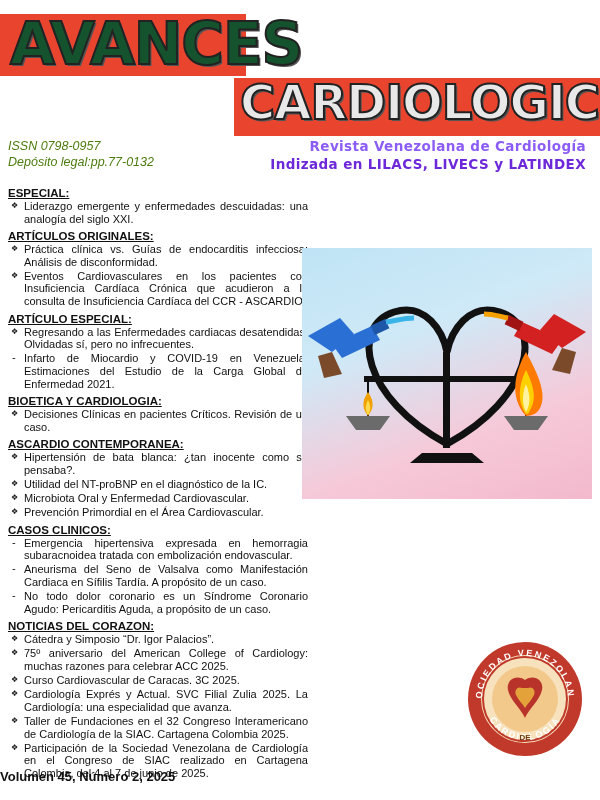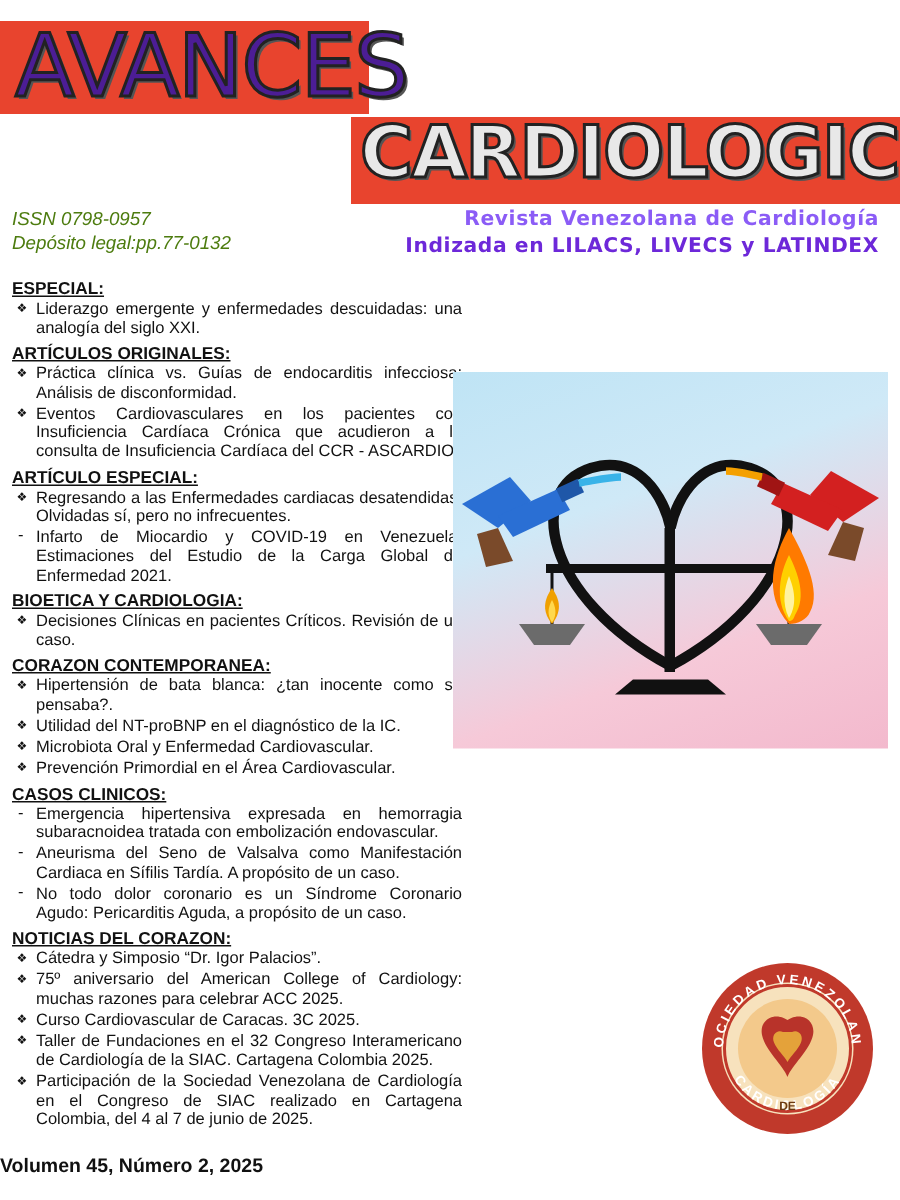--- a/index.html
+++ b/index.html
@@ -11,24 +11,24 @@
     overflow:hidden;
     position:relative;
   }
   
   .masthead{position:relative;height:182px;}
   .red-bar-1{position:absolute;left:0;top:14px;width:246px;height:62px;background:#e8442e;}
   .red-bar-2{position:absolute;left:234px;top:78px;width:366px;height:58px;background:#e8442e;}
   .title-avances{
     position:absolute;left:10px;top:12px;
     font-family:"DejaVu Sans", sans-serif;
-    font-weight:normal;
+    font-weight:bold;
     font-size:58px;
     letter-spacing:-1px;
-    color:#4c1d95;
+    color:#14532d;
     -webkit-text-stroke:2px #222;
     text-shadow:2px 2px 0 #555;
     line-height:64px;
   }
   .title-cardio{
     position:absolute;left:240px;top:74px;
     font-family:"DejaVu Sans", sans-serif;
     font-weight:bold;
     font-size:48px;
     letter-spacing:-1px;
@@ -125,38 +125,39 @@
       </ul>
       <div class="section-head">ARTÍCULO ESPECIAL:</div>
       <ul class="items">
         <li>Regresando a las Enfermedades cardiacas desatendidas. Olvidadas sí, pero no infrecuentes.</li>
         <li class="dash">Infarto de Miocardio y COVID-19 en Venezuela. Estimaciones del Estudio de la Carga Global de Enfermedad 2021.</li>
       </ul>
       <div class="section-head">BIOETICA Y CARDIOLOGIA:</div>
       <ul class="items">
         <li>Decisiones Clínicas en pacientes Críticos. Revisión de un caso.</li>
       </ul>
-      <div class="section-head">CORAZON CONTEMPORANEA:</div>
+      <div class="section-head">ASCARDIO CONTEMPORANEA:</div>
       <ul class="items">
         <li>Hipertensión de bata blanca: ¿tan inocente como se pensaba?.</li>
         <li>Utilidad del NT-proBNP en el diagnóstico de la IC.</li>
         <li>Microbiota Oral y Enfermedad Cardiovascular.</li>
         <li>Prevención Primordial en el Área Cardiovascular.</li>
       </ul>
       <div class="section-head">CASOS CLINICOS:</div>
       <ul class="items">
         <li class="dash">Emergencia hipertensiva expresada en hemorragia subaracnoidea tratada con embolización endovascular.</li>
         <li class="dash">Aneurisma del Seno de Valsalva como Manifestación Cardiaca en Sífilis Tardía. A propósito de un caso.</li>
         <li class="dash">No todo dolor coronario es un Síndrome Coronario Agudo: Pericarditis Aguda, a propósito de un caso.</li>
       </ul>
       <div class="section-head">NOTICIAS DEL CORAZON:</div>
       <ul class="items">
         <li>Cátedra y Simposio “Dr. Igor Palacios”.</li>
         <li>75º aniversario del American College of Cardiology: muchas razones para celebrar ACC 2025.</li>
         <li>Curso Cardiovascular de Caracas. 3C 2025.</li>
+        <li>Cardiología Exprés y Actual. SVC Filial Zulia 2025.  La Cardiología: una especialidad que avanza.</li>
         <li>Taller de Fundaciones en el 32 Congreso Interamericano de Cardiología de la SIAC. Cartagena Colombia 2025.</li>
         <li>Participación de la Sociedad Venezolana de Cardiología en el Congreso de SIAC realizado en Cartagena Colombia, del 4 al 7 de junio de 2025.</li>
       </ul>
     </div>
 </div>
 
 <div class="artwork">
   <svg class="art-svg" width="290" height="251" viewBox="0 0 290 251" xmlns="http://www.w3.org/2000/svg">
 
     <path d="M145 196 C 60 150, 48 78, 92 64 C 124 54, 141 84, 145 104" fill="none" stroke="#111" stroke-width="7"></path>

